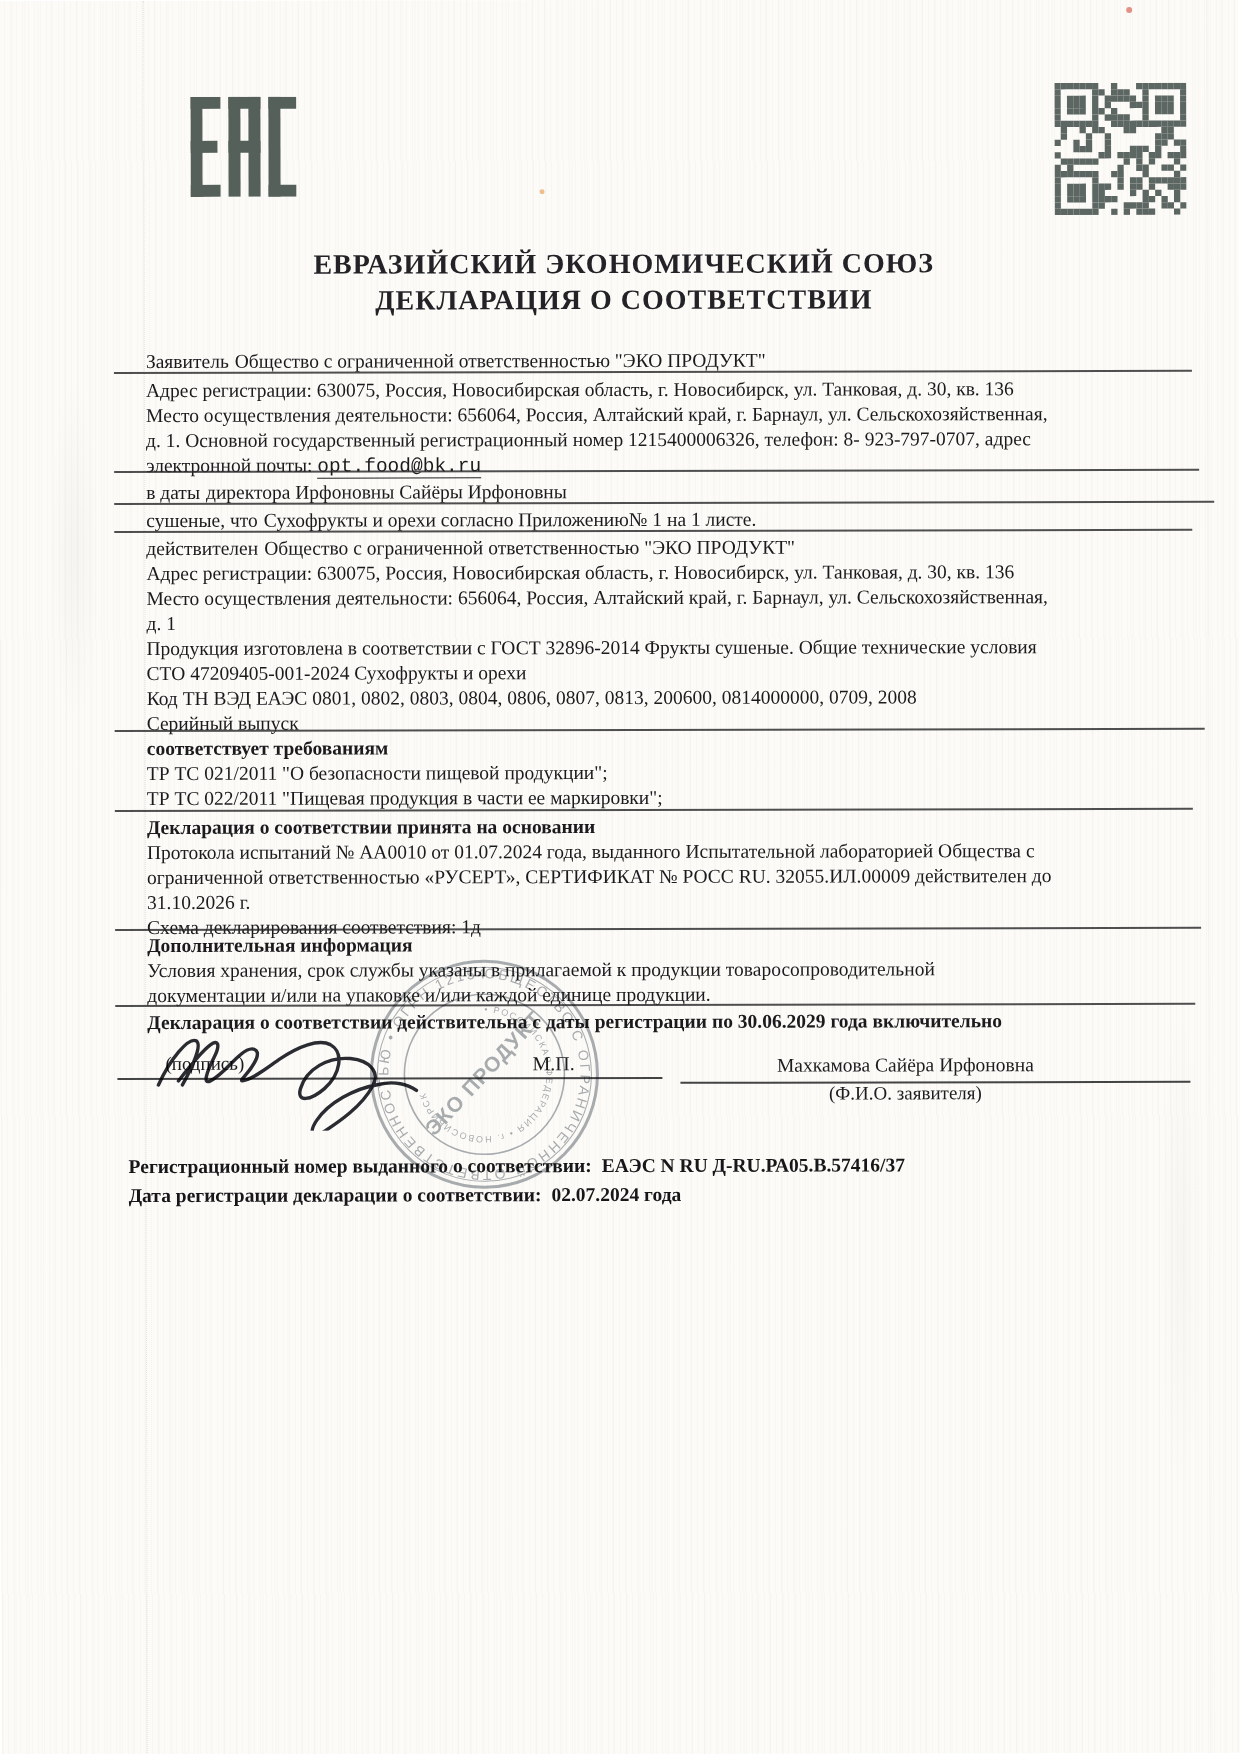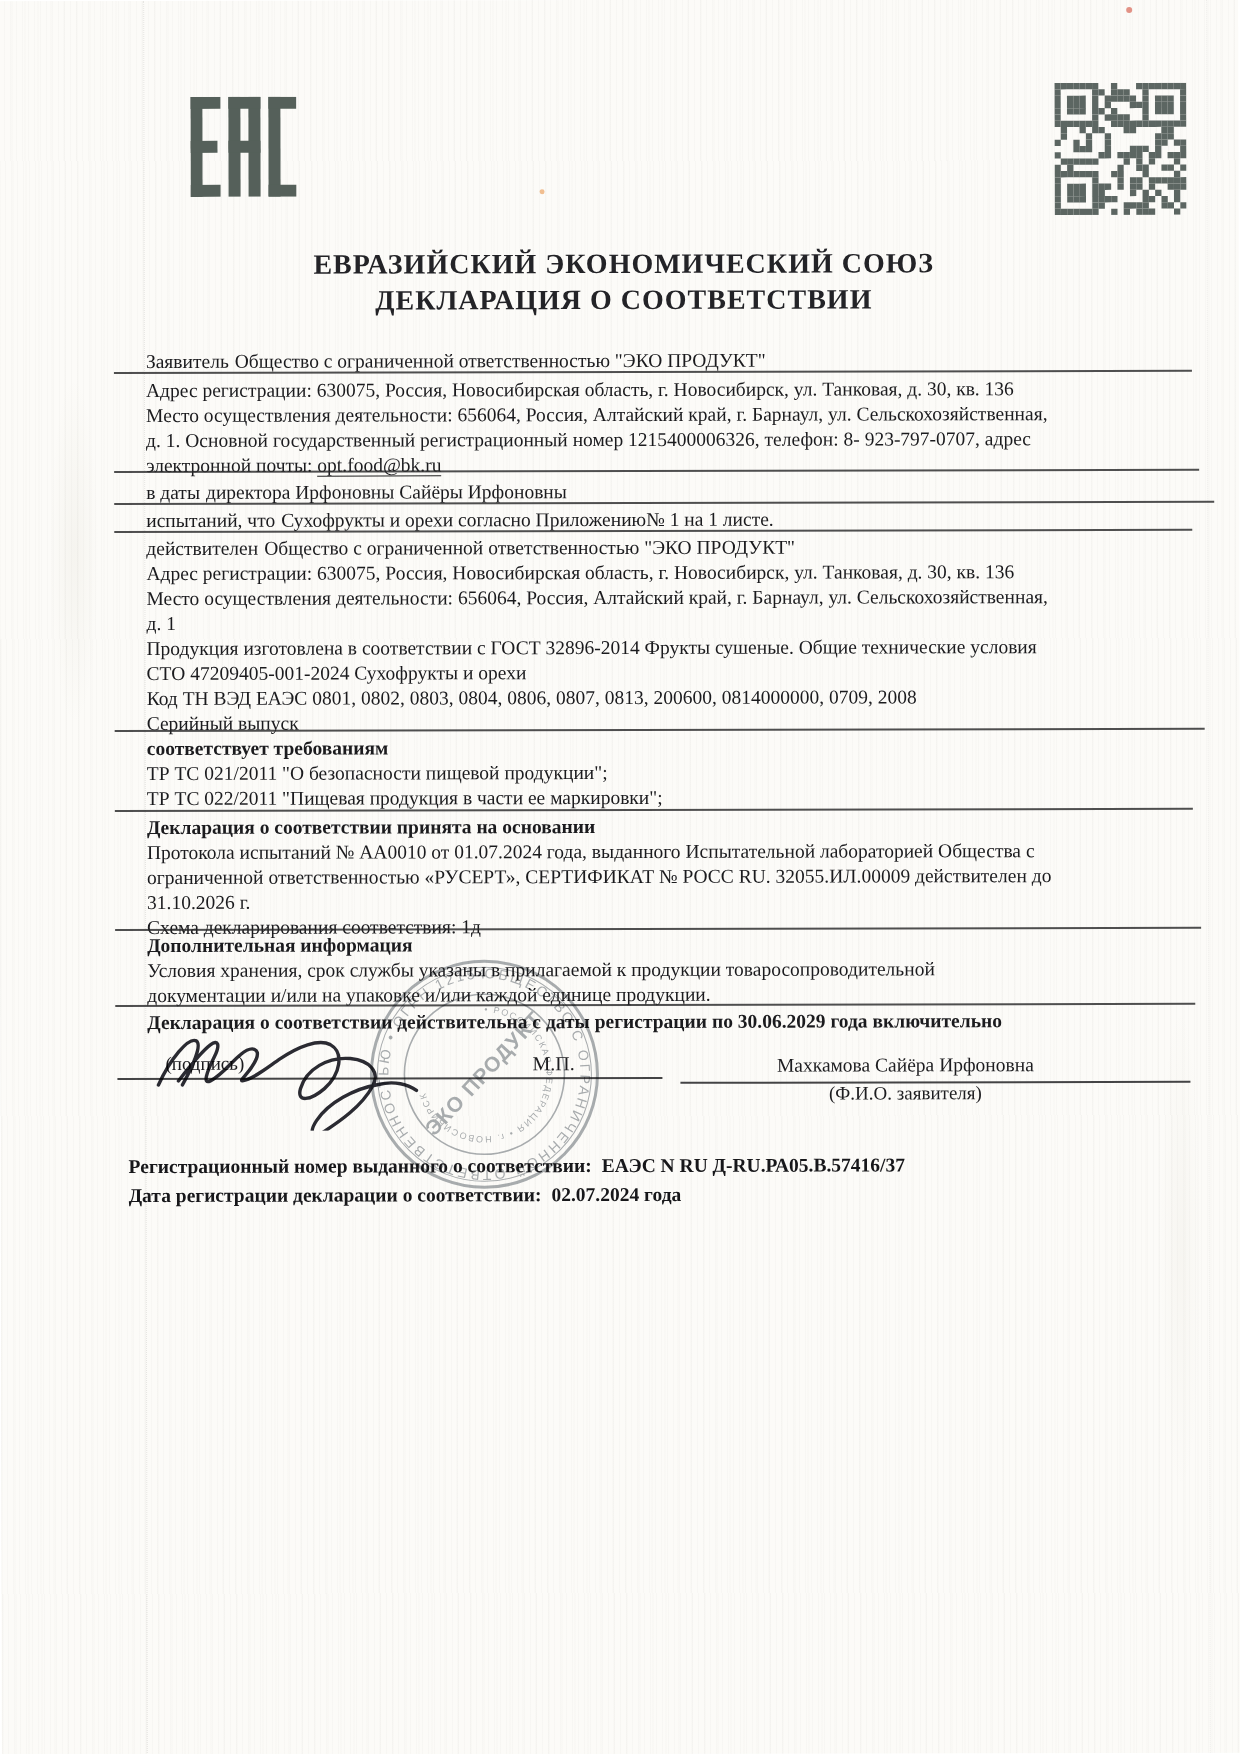--- a/index.html
+++ b/index.html
@@ -33,21 +33,21 @@
   .title{
     position:absolute;left:130px;top:246px;width:990px;
     text-align:center;font-weight:bold;font-size:28px;line-height:36px;
     letter-spacing:1px;color:#232327;
   }
   
   .blk{position:absolute;left:147px;font-size:19.5px;line-height:25px;white-space:nowrap;color:#1b1b1e;}
   .blk .line{height:25px;}
   .lbl{font-weight:normal;margin-right:6px;}
   .rule{position:absolute;left:115px;height:2px;background:rgba(40,40,42,.82);}
-  .email{border-bottom:1.5px solid #222;cursor:pointer;}
+  .email{border-bottom:1.5px solid #222;cursor:pointer;font-family:Liberation Mono, monospace;}
   
   .sigline{position:absolute;height:2px;background:rgba(35,35,38,.85);}
   .caption{position:absolute;font-size:19px;color:#1b1b1e;}
   .name-wrap{position:absolute;left:620px;top:1055px;width:570px;text-align:center;font-size:19.5px;}
   .name-wrap .fio-cap{font-size:19px;margin-top:6px;}
   .signature{position:absolute;left:142px;top:1022px;z-index:5;mix-blend-mode:multiply;}
   .stamp{position:absolute;left:356px;top:946px;width:256px;height:256px;opacity:.62;mix-blend-mode:multiply;z-index:4;}
   .mp{position:absolute;left:532px;top:1052px;font-size:20px;z-index:6;}
   
   .footer-line{position:absolute;left:128px;font-weight:bold;font-size:19.5px;white-space:nowrap;color:#17171a;}
@@ -348,21 +348,21 @@
 
   <div class="blk" style="top:479px">
     <div class="line">
       <span class="lbl">в даты</span><span>директора Ирфоновны Сайёры Ирфоновны</span>
     </div>
   </div>
   <div class="rule" style="top:502px;width:1100px"></div>
 
   <div class="blk" style="top:507px">
     <div class="line">
-      <span class="lbl">испытаний, что</span><span>Сухофрукты и орехи согласно Приложению№ 1 на 1 листе.</span>
+      <span class="lbl">сушеные, что</span><span>Сухофрукты и орехи согласно Приложению№ 1 на 1 листе.</span>
     </div>
   </div>
   <div class="rule" style="top:530px;width:1078px"></div>
 
   <div class="blk" style="top:535px">
     <div class="line">
       <span class="lbl">действителен</span><span>Общество с ограниченной ответственностью "ЭКО ПРОДУКТ"</span>
     </div>
     <div class="line">Адрес регистрации: 630075, Россия, Новосибирская область, г. Новосибирск, ул. Танковая, д. 30, кв. 136</div>
     <div class="line">Место осуществления деятельности: 656064, Россия, Алтайский край, г. Барнаул, ул. Сельскохозяйственная,</div>

